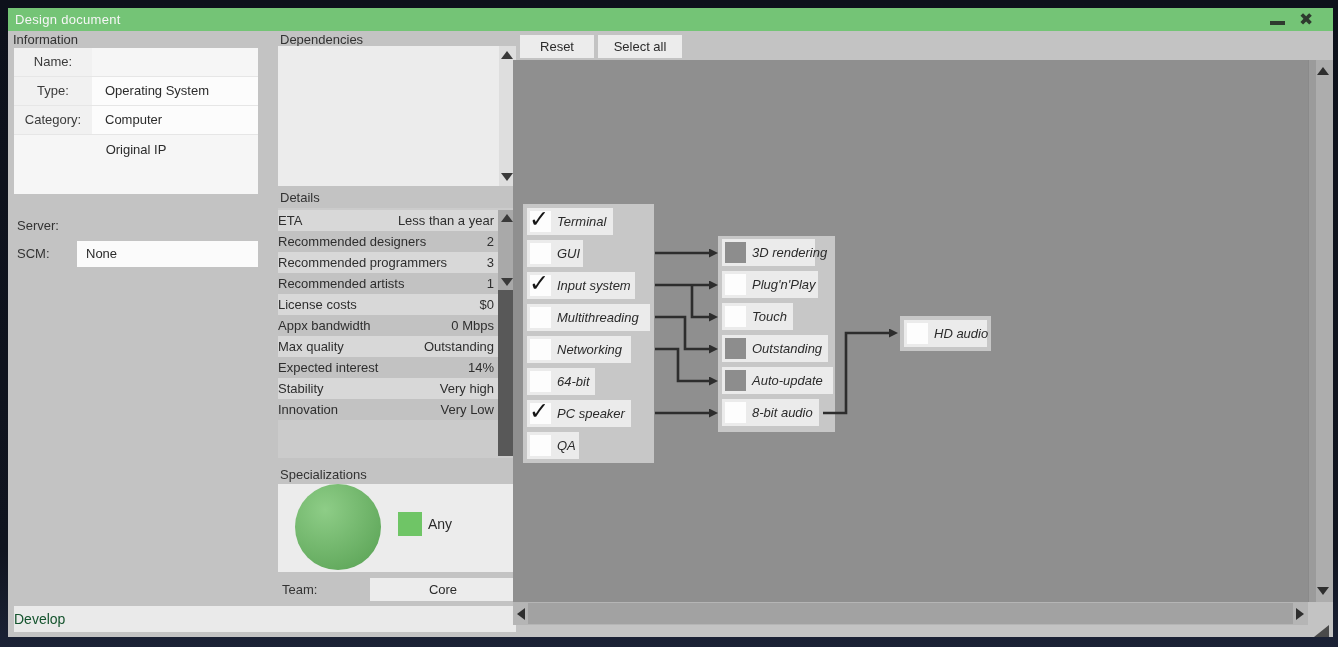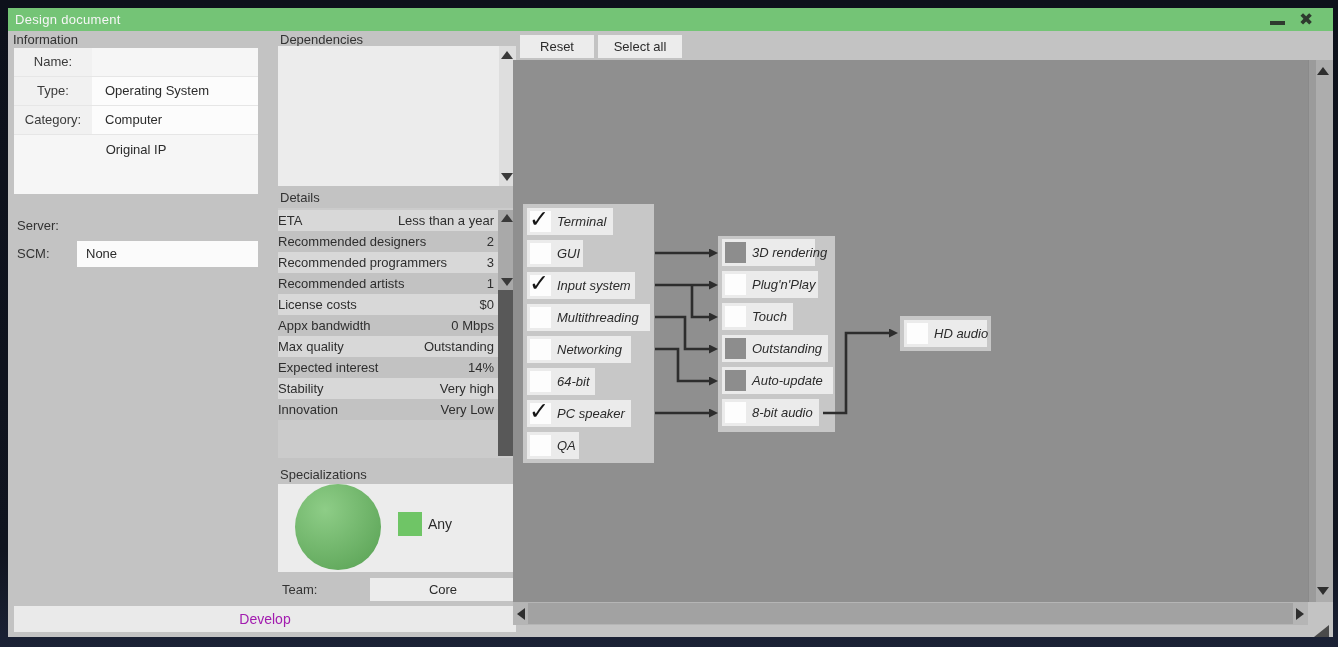--- a/index.html
+++ b/index.html
@@ -13,21 +13,21 @@
   .sec-header{position:absolute;font-size:13px;color:#323232;}
   
   .info-panel{position:absolute;left:6px;top:40px;width:244px;height:146px;background:#f6f6f6;}
   .info-row{position:relative;width:100%;height:29px;border-bottom:1px solid #e6e6e6;}
   .info-label{position:absolute;left:0;top:0;width:78px;height:100%;background:#f1f1f1;font-size:13px;color:#3a3a3a;text-align:center;line-height:28px;}
   .info-value{position:absolute;left:78px;top:0;right:0;height:100%;background:#fcfcfc;font-size:13px;color:#2b2b2b;line-height:28px;padding-left:13px;}
   .ip-btn{width:100%;height:29px;background:#f6f6f6;font-size:13px;color:#2b2b2b;text-align:center;line-height:29px;cursor:pointer;}
   .side-label{position:absolute;font-size:13px;color:#333;line-height:26px;}
   .server-field{position:absolute;left:69px;top:205px;width:181px;height:26px;background:#4c4c4c;font-size:13px;color:#7c7c7c;line-height:26px;padding-left:9px;}
   .scm-field{position:absolute;left:69px;top:233px;width:181px;height:26px;background:#fbfbfb;font-size:13px;color:#2b2b2b;line-height:26px;padding-left:9px;cursor:pointer;}
-  .develop-btn{position:absolute;left:6px;top:598px;width:502px;height:26px;background:#eaeaea;font-size:14px;color:#a21caf;text-align:center;line-height:26px;cursor:pointer;}
+  .develop-btn{position:absolute;left:6px;top:598px;width:502px;height:26px;background:#eaeaea;font-size:14px;color:#14532d;text-align:left;line-height:26px;cursor:pointer;}
   
   .dep-panel{position:absolute;left:270px;top:38px;width:238px;height:140px;background:#ececec;}
   .dep-scroll{position:absolute;right:0;top:0;width:17px;height:140px;background:#dedede;}
   .tri-up{width:0;height:0;border-left:6px solid transparent;border-right:6px solid transparent;border-bottom:8px solid #3a3a3a;position:absolute;left:2px;}
   .tri-down{width:0;height:0;border-left:6px solid transparent;border-right:6px solid transparent;border-top:8px solid #3a3a3a;position:absolute;left:2px;}
   
   .det-panel{position:absolute;left:270px;top:200px;width:238px;height:250px;background:#cbcbcb;}
   .det-list{position:absolute;left:0;top:2px;width:220px;}
   .det-row{position:relative;width:100%;height:21px;font-size:13px;color:#2e2e2e;line-height:21px;}
   .det-row:nth-child(odd){background:#d8d8d8;}

